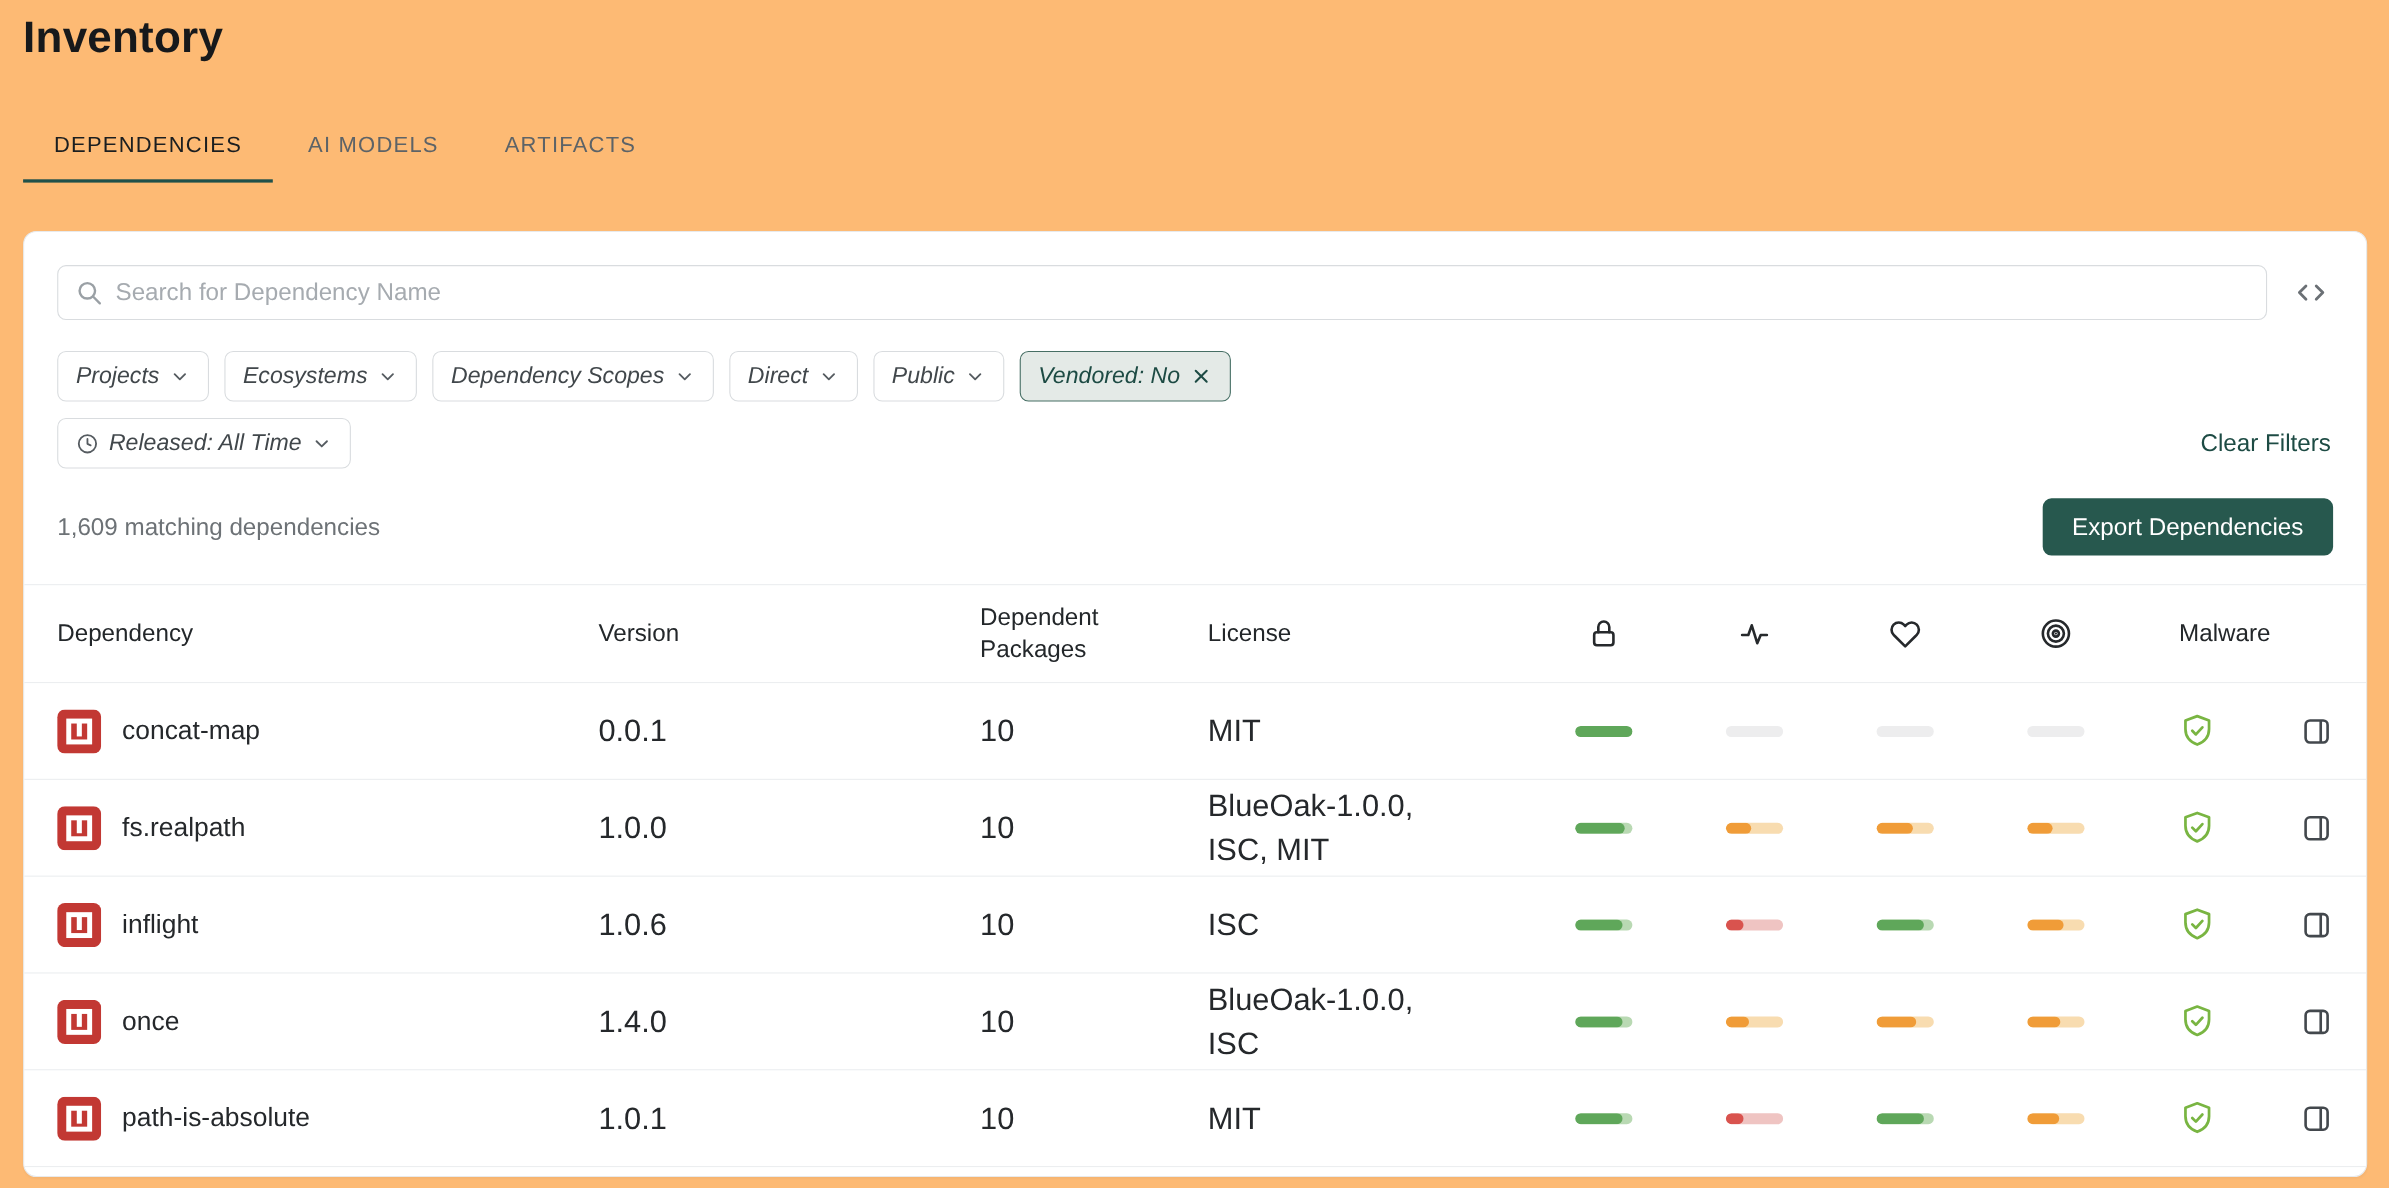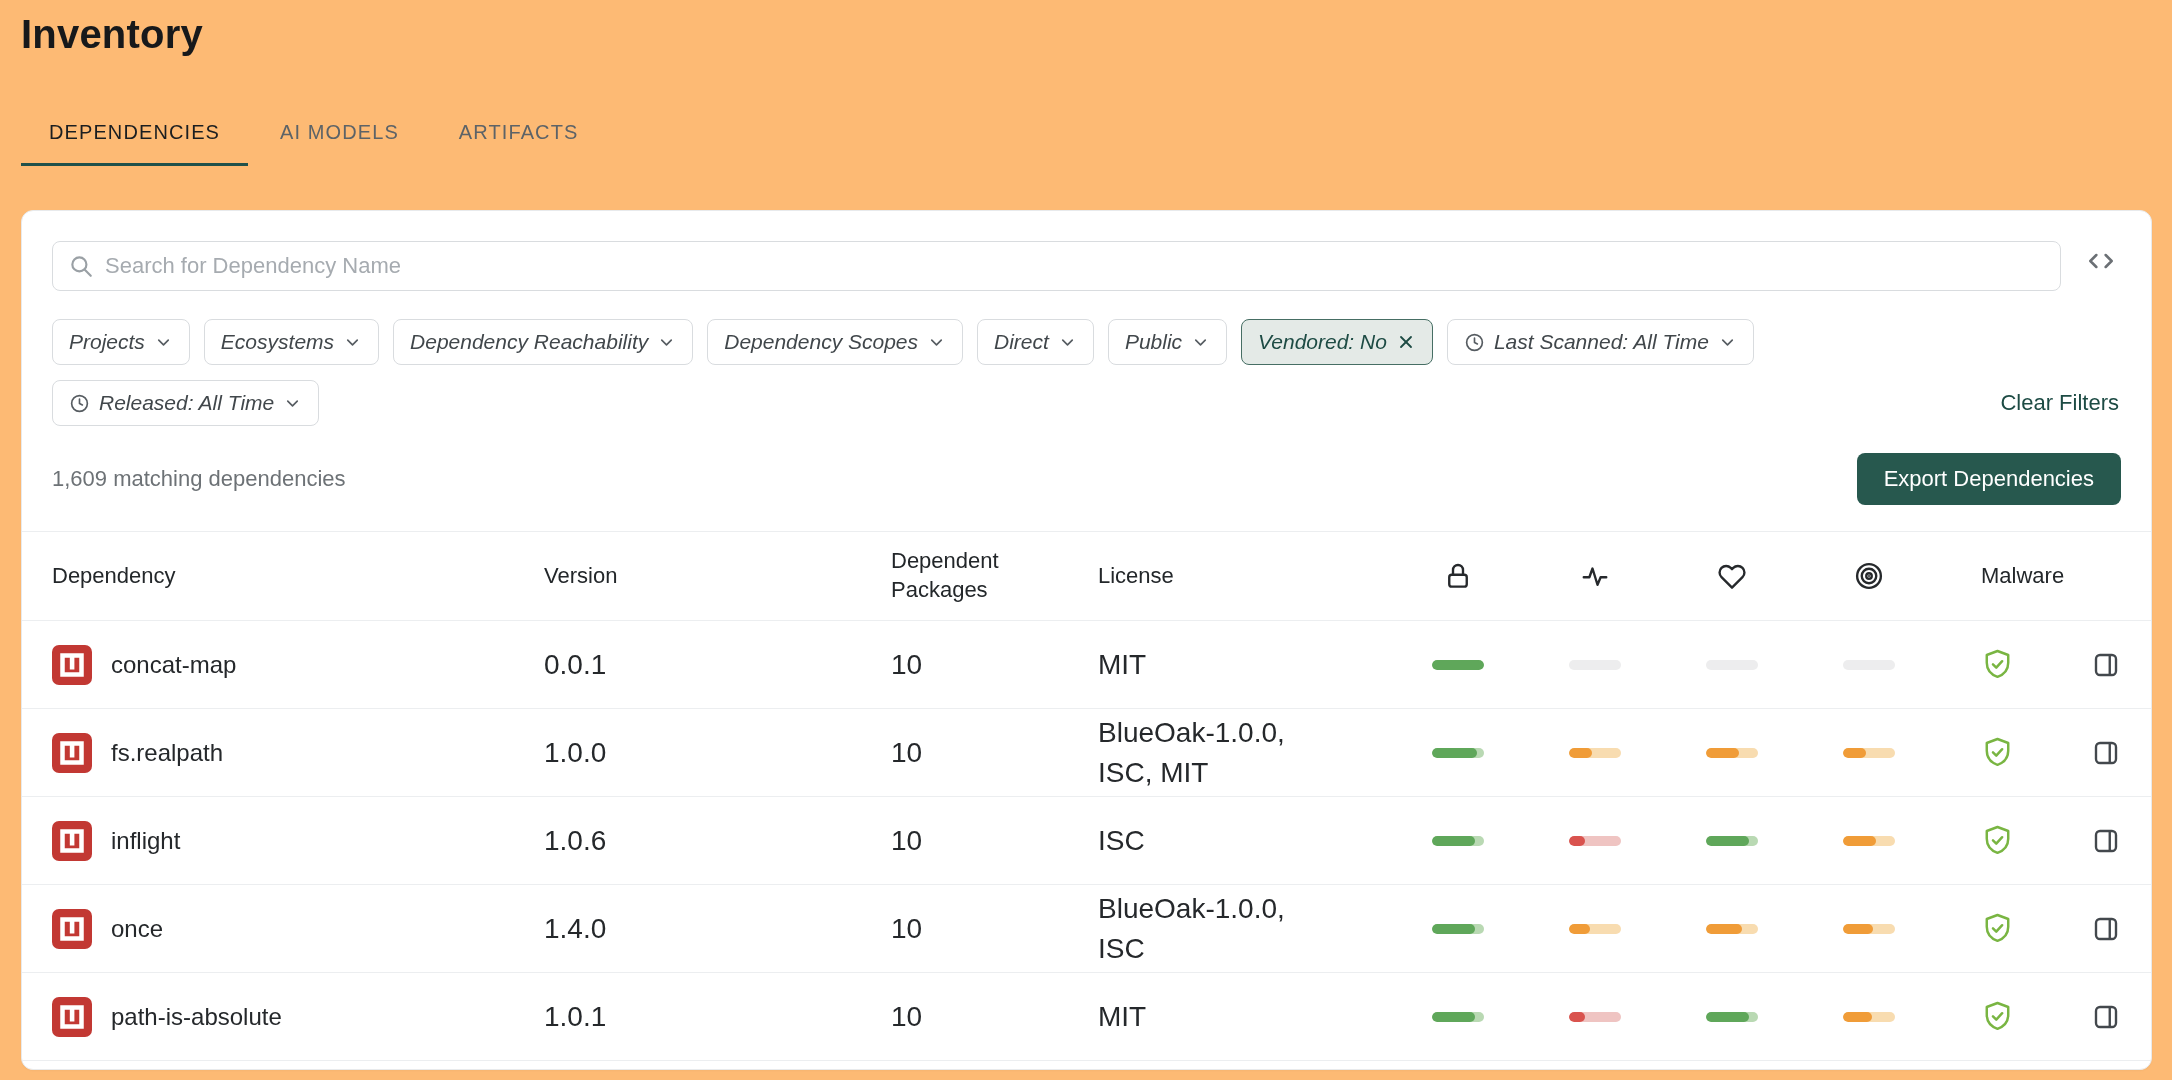--- a/index.html
+++ b/index.html
@@ -10,21 +10,21 @@
   .page-title { margin:12px 0 0 21px; font-size:40px; font-weight:700; color:#17191b; letter-spacing:.2px; }
 
   .tabs { display:flex; gap:4px; margin:64px 0 0 21px; }
   .tab { padding:0 28px 19px; font-size:20px; font-weight:500; letter-spacing:1.1px; color:#5d6367;
          border-bottom:3px solid transparent; cursor:pointer; white-space:nowrap; }
   .tab.active { color:#1b1e20; border-bottom-color:#20514a; }
 
   .card { margin:44px 20px 0 21px; background:#fff; border:1px solid #e8eaec; border-radius:12px;
           padding:30px 30px 0; height:860px; box-shadow:0 1px 2px rgba(20,30,40,.03); overflow:hidden; }
 
-  .search-row { display:flex; gap:20px; }
+  .search-row { display:flex; align-items:center; gap:20px; }
   .search-box { position:relative; flex:1; }
   .search-box svg { position:absolute; left:16px; top:50%; transform:translateY(-50%); }
   .search-input { width:100%; height:50px; border:1px solid #d9dcdf; border-radius:8px; outline:none;
                   padding:0 16px 0 52px; font-size:22px; color:#33383c; font-family:inherit; background:#fff; }
   .search-input::placeholder { color:#a6abb0; }
   .code-btn { display:flex; align-items:center; justify-content:center; width:40px; height:40px;
               background:none; border:none; cursor:pointer; }
 
   .chips { display:flex; flex-wrap:wrap; gap:14px; margin-top:28px; }
   .chips-row2 { display:flex; justify-content:space-between; align-items:center; margin-top:15px; }
@@ -101,28 +101,20 @@
         </button>
       <button class="chip">
           <span>Ecosystems</span>
           <span class="i-chevron" style="display: flex; align-items: center;">
             <svg width="19" height="19" viewBox="0 0 24 24" fill="none" stroke="#565c61" stroke-width="2.1" stroke-linecap="round" stroke-linejoin="round">
               <polyline points="6 9 12 15 18 9"></polyline>
             </svg>
           </span>
         </button>
       <button class="chip">
-          <span>Dependency Reachability</span>
-          <span class="i-chevron" style="display: flex; align-items: center;">
-            <svg width="19" height="19" viewBox="0 0 24 24" fill="none" stroke="#565c61" stroke-width="2.1" stroke-linecap="round" stroke-linejoin="round">
-              <polyline points="6 9 12 15 18 9"></polyline>
-            </svg>
-          </span>
-        </button>
-      <button class="chip">
           <span>Dependency Scopes</span>
           <span class="i-chevron" style="display: flex; align-items: center;">
             <svg width="19" height="19" viewBox="0 0 24 24" fill="none" stroke="#565c61" stroke-width="2.1" stroke-linecap="round" stroke-linejoin="round">
               <polyline points="6 9 12 15 18 9"></polyline>
             </svg>
           </span>
         </button>
       <button class="chip">
           <span>Direct</span>
           <span class="i-chevron" style="display: flex; align-items: center;">
@@ -138,34 +130,20 @@
               <polyline points="6 9 12 15 18 9"></polyline>
             </svg>
           </span>
         </button>
       <button class="chip active">
           <span>Vendored: No</span>
           <span class="i-x" style="display: flex; align-items: center;">
             <svg width="20" height="20" viewBox="0 0 24 24" fill="none" stroke="#1d4b44" stroke-width="2.2" stroke-linecap="round">
               <line x1="6" y1="6" x2="18" y2="18"></line>
               <line x1="18" y1="6" x2="6" y2="18"></line>
-            </svg>
-          </span>
-        </button>
-      <button class="chip">
-          <span class="i-clock" style="display: flex; align-items: center;">
-            <svg width="21" height="21" viewBox="0 0 24 24" fill="none" stroke="#565c61" stroke-width="1.9" stroke-linecap="round" stroke-linejoin="round">
-              <circle cx="12" cy="12" r="9"></circle>
-              <polyline points="12 7 12 12 15.3 13.6"></polyline>
-            </svg>
-          </span>
-          <span>Last Scanned: All Time</span>
-          <span class="i-chevron" style="display: flex; align-items: center;">
-            <svg width="19" height="19" viewBox="0 0 24 24" fill="none" stroke="#565c61" stroke-width="2.1" stroke-linecap="round" stroke-linejoin="round">
-              <polyline points="6 9 12 15 18 9"></polyline>
             </svg>
           </span>
         </button>
     </div>
 
     <div class="chips-row2">
       <button class="chip">
           <span class="i-clock" style="display: flex; align-items: center;">
             <svg width="21" height="21" viewBox="0 0 24 24" fill="none" stroke="#565c61" stroke-width="1.9" stroke-linecap="round" stroke-linejoin="round">
               <circle cx="12" cy="12" r="9"></circle>

